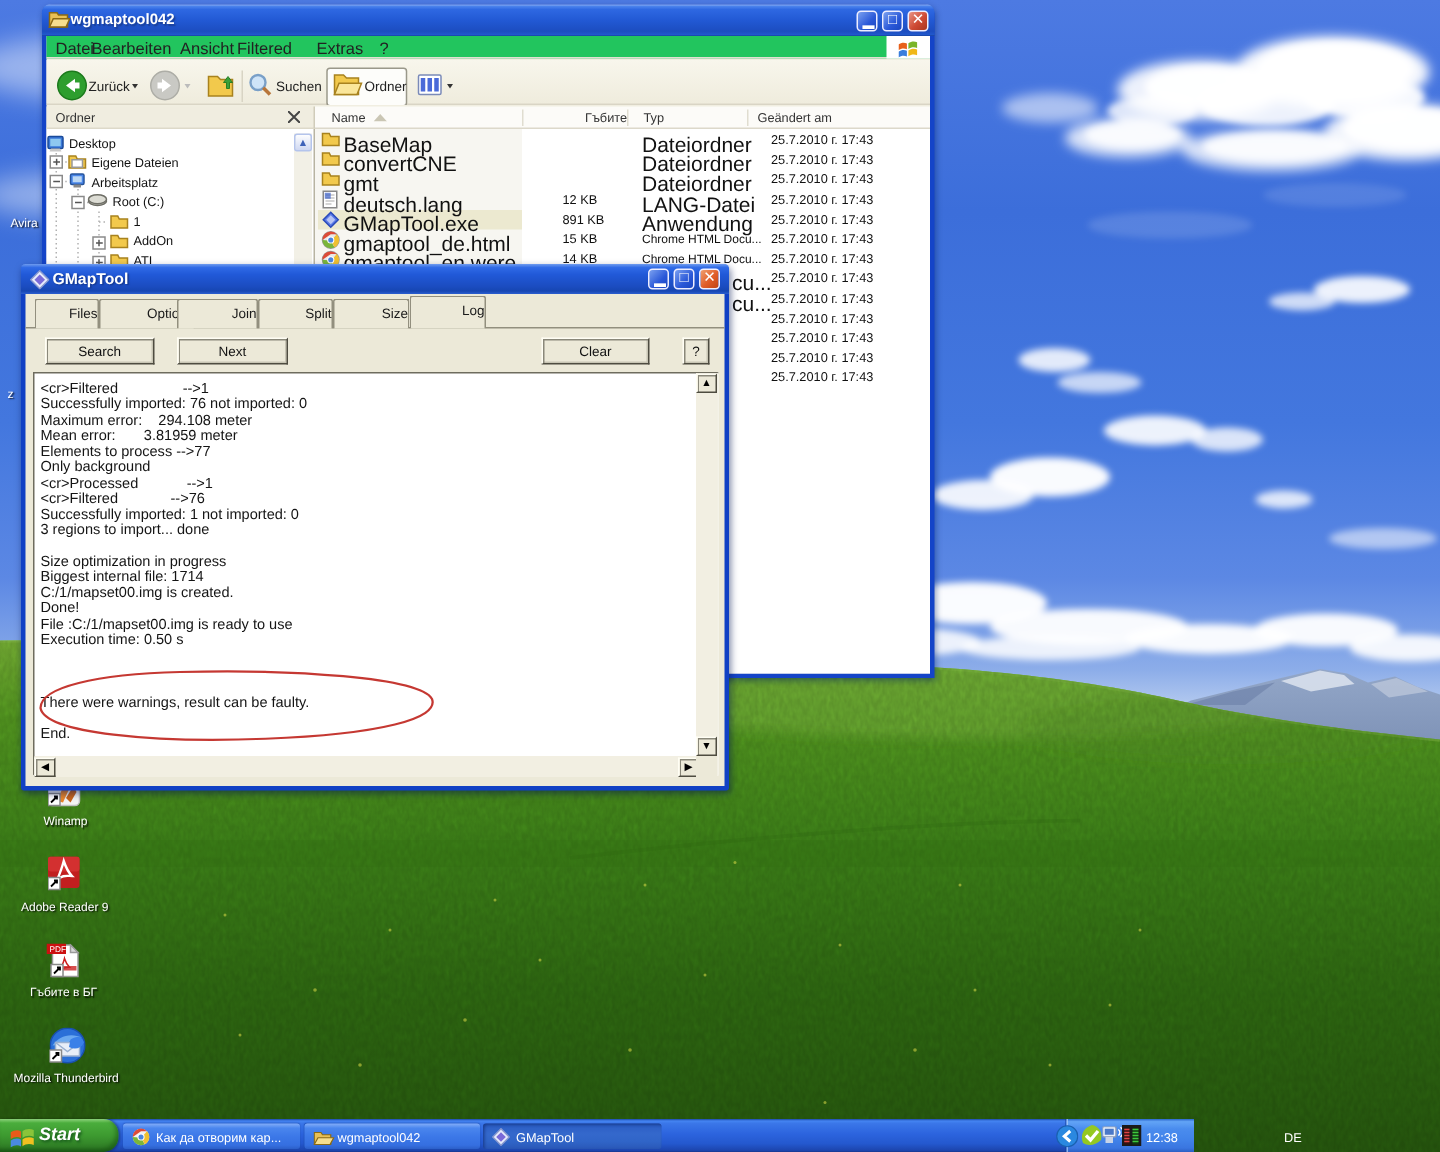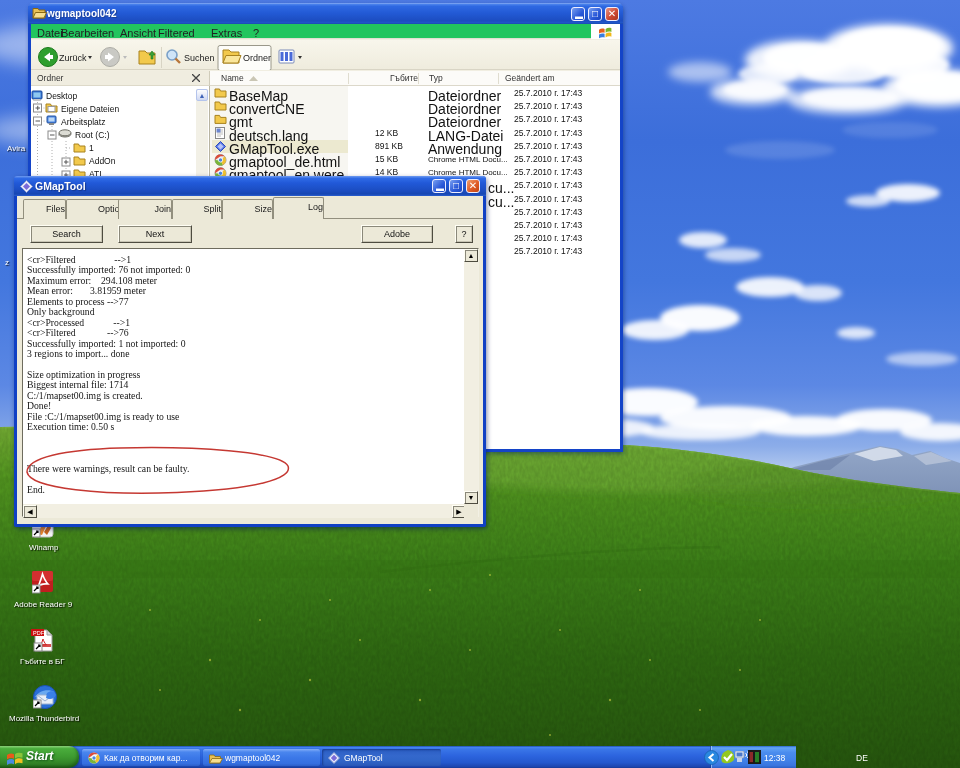--- a/index.html
+++ b/index.html
@@ -40,21 +40,21 @@
 #gm{position:absolute;left:14px;top:176px;width:472px;height:351px;z-index:3;background:#1040c4;border-radius:4px 4px 2px 2px;box-shadow:1px 2px 5px rgba(0,20,80,.5)}
 #gm .tbar{position:absolute;left:0;top:0;width:472px;height:20px;border-radius:3px 3px 0 0;
  background:linear-gradient(180deg,#6f9bef 0%,#2f6ae6 12%,#2159d8 35%,#1b4cc0 75%,#1646b2 90%,#2a5ed0 100%)}
 #gm .ttxt{position:absolute;left:21px;top:3.5px;color:#fff;font-weight:bold;font-size:10.5px;text-shadow:1px 1px 1px #13368c}
 #gm .cont{position:absolute;left:3px;top:20px;width:466px;height:328px;background:#ece9d8}
 .tab{position:absolute;top:3px;height:20px;border:1px solid #928f7e;border-bottom:none;border-radius:2px 2px 0 0;background:#ece9d8;font-size:9px;color:#1a1a1a;text-align:right;padding-top:4px}
 .tabline{position:absolute;left:0;top:22px;width:466px;height:1px;background:#928f7e}
 .tab.on{top:1px;height:22px;z-index:2;background:#ece9d8}
 .b3{position:absolute;top:29px;height:18px;background:#ece9d8;border:1px solid #8e8c7c;border-color:#fffef4 #4e4c40 #4e4c40 #fffef4;box-shadow:1px 1px 0 #8a887a inset, -1px -1px 0 #c8c5b4 inset;font-size:9px;color:#111;text-align:center;line-height:16px}
 #gm .logbox{position:absolute;left:5px;top:52px;width:457px;height:269px;background:#fff;border:1px solid #828072;border-color:#6e6c5e #f2f0e4 #f2f0e4 #6e6c5e}
-#gm pre{position:absolute;left:4px;top:6px;font-family:Liberation Serif, serif;font-size:9.7px;line-height:10.45px;color:#141414}
+#gm pre{position:absolute;left:4px;top:6px;font-family:Liberation Sans, sans-serif;font-size:9.7px;line-height:10.45px;color:#141414}
 .sb{position:absolute;background:#f2efe2}
 .sbtn{position:absolute;width:14px;height:13px;background:#ece9d8;border:1px solid;border-color:#fffef4 #4e4c40 #4e4c40 #fffef4;box-shadow:1px 1px 0 #8a887a inset;color:#000;text-align:center;font-size:7px;line-height:12px}
 
 #task{position:absolute;left:0;top:746px;width:796px;height:22px;z-index:10;
  background:linear-gradient(180deg,#1c48a8 0%,#4484f2 6%,#3a76e8 14%,#2c64de 45%,#2458ce 75%,#1c44ac 96%,#16368c 100%)}
 #start{position:absolute;left:0;top:0;width:79px;height:22px;border-radius:0 10px 10px 0;
  background:linear-gradient(180deg,#8ed47c 0%,#4aad3c 12%,#3d9a30 50%,#307f26 85%,#25691c 100%);
  box-shadow:inset -2px -2px 3px rgba(0,50,0,.35), 1px 0 2px rgba(0,0,0,.4)}
 #start .stxt{position:absolute;left:26px;top:3px;color:#fff;font-weight:bold;font-style:italic;font-size:12px;text-shadow:1px 1px 2px #14541a}
 .tbtn{position:absolute;top:3px;height:17px;border-radius:2px;color:#fff;font-size:8.5px;
@@ -469,21 +469,21 @@
  <div class="cont">
   <div class="tabline"></div>
   <div class="tab" style="left:6px;width:43px">Files</div>
   <div class="tab" style="left:49px;width:64px">Options</div>
   <div class="tab" style="left:101px;width:54px">Join</div>
   <div class="tab" style="left:155px;width:50px">Split</div>
   <div class="tab" style="left:205px;width:51px">Size</div>
   <div class="tab on" style="left:256px;width:51px">Log</div>
   <div class="b3" style="left:13px;width:73px">Search</div>
   <div class="b3" style="left:101px;width:74px">Next</div>
-  <div class="b3" style="left:344px;width:72px">Adobe</div>
+  <div class="b3" style="left:344px;width:72px">Clear</div>
   <div class="b3" style="left:438px;width:18px">?</div>
   <div class="logbox">
    <pre>&lt;cr&gt;Filtered                --&gt;1
 Successfully imported: 76 not imported: 0
 Maximum error:    294.108 meter
 Mean error:       3.81959 meter
 Elements to process --&gt;77
 Only background
 &lt;cr&gt;Processed            --&gt;1
 &lt;cr&gt;Filtered             --&gt;76

